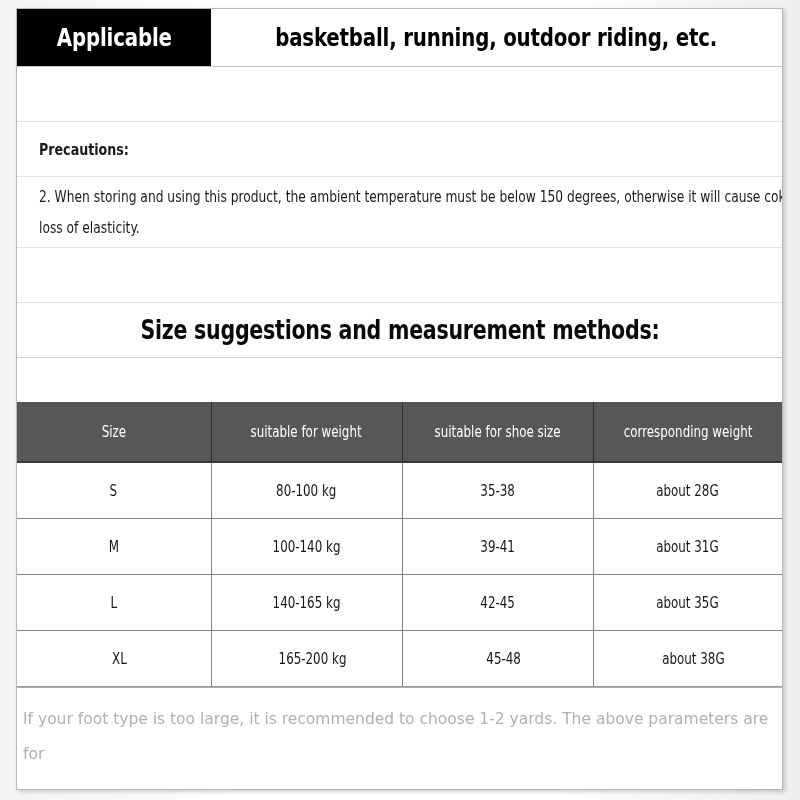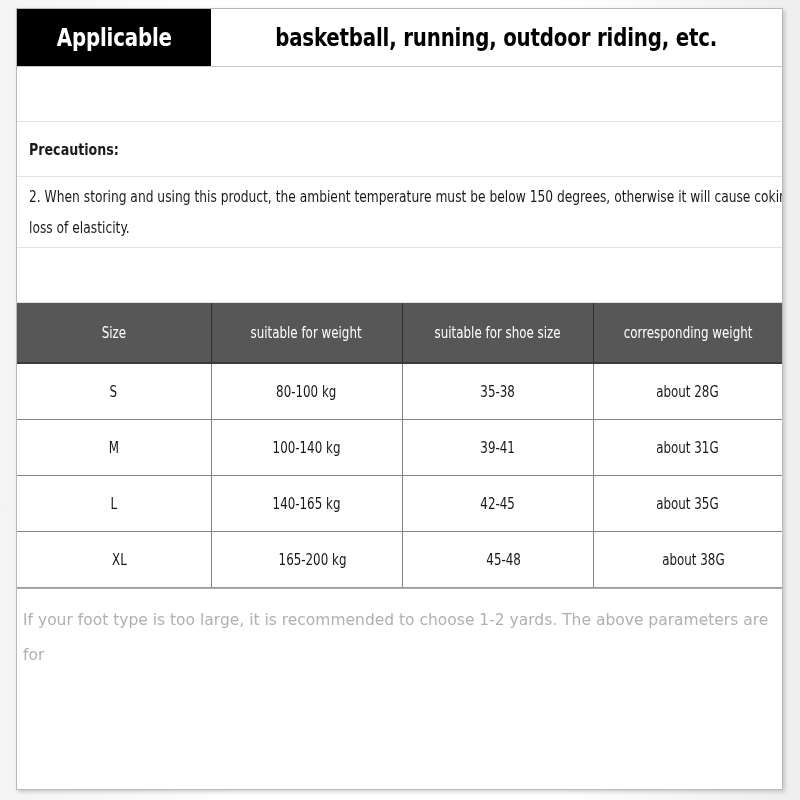--- a/index.html
+++ b/index.html
@@ -80,21 +80,21 @@
     font-size: 25px;
     font-weight: bold;
     letter-spacing: -0.2px;
   }
 
   
   .prec-row {
     border-bottom: 1px solid #e3e3e3;
     display: flex;
     align-items: center;
-    padding-left: 12px;
+    padding-left: 22px;
     color: #1a1a1a;
     box-sizing: border-box;
   }
   .prec-spacer { height: 55px; }
   #prec-title-row { height: 55px; }
   #prec-title-row .cond { font-size: 16px; font-weight: bold; }
   .prec-item { font-size: 15.5px; }
   .prec-1 { height: 55px; }
   .prec-2 { height: 71px; align-items: center; }
   .prec-3 { height: 55px; }
@@ -113,20 +113,21 @@
     font-weight: bold;
     color: #0a0a0a;
     letter-spacing: -0.3px;
   }
 
   
   #size-table {
     width: 100%;
     border-collapse: collapse;
     table-layout: fixed;
+    margin-top: 44px;
   }
   #size-table col.c1 { width: 194px; }
   #size-table col.c2 { width: 191px; }
   #size-table col.c3 { width: 191px; }
   #size-table col.c4 { width: 189px; }
   #size-table th {
     height: 59px;
     background: #575757;
     color: #ffffff;
     font-weight: normal;
@@ -187,20 +188,23 @@
     <div class="prec-row prec-2">
       <span class="prec-2-inner">
         <span class="cond prec-item">2. When storing and using this product, the ambient temperature must be below 150 degrees, otherwise it will cause coking and</span>
         <span class="cond prec-item">loss of elasticity.</span>
       </span>
     </div>
 
 
     <div class="prec-row prec-spacer"></div>
 
+    <div id="size-heading">
+      <span class="cond-c">Size suggestions and measurement methods:</span>
+    </div>
 
     <table id="size-table">
       <colgroup>
         <col class="c1">
           <col class="c2">
           <col class="c3">
           <col class="c4">
       </colgroup>
       <thead>
         <tr>

